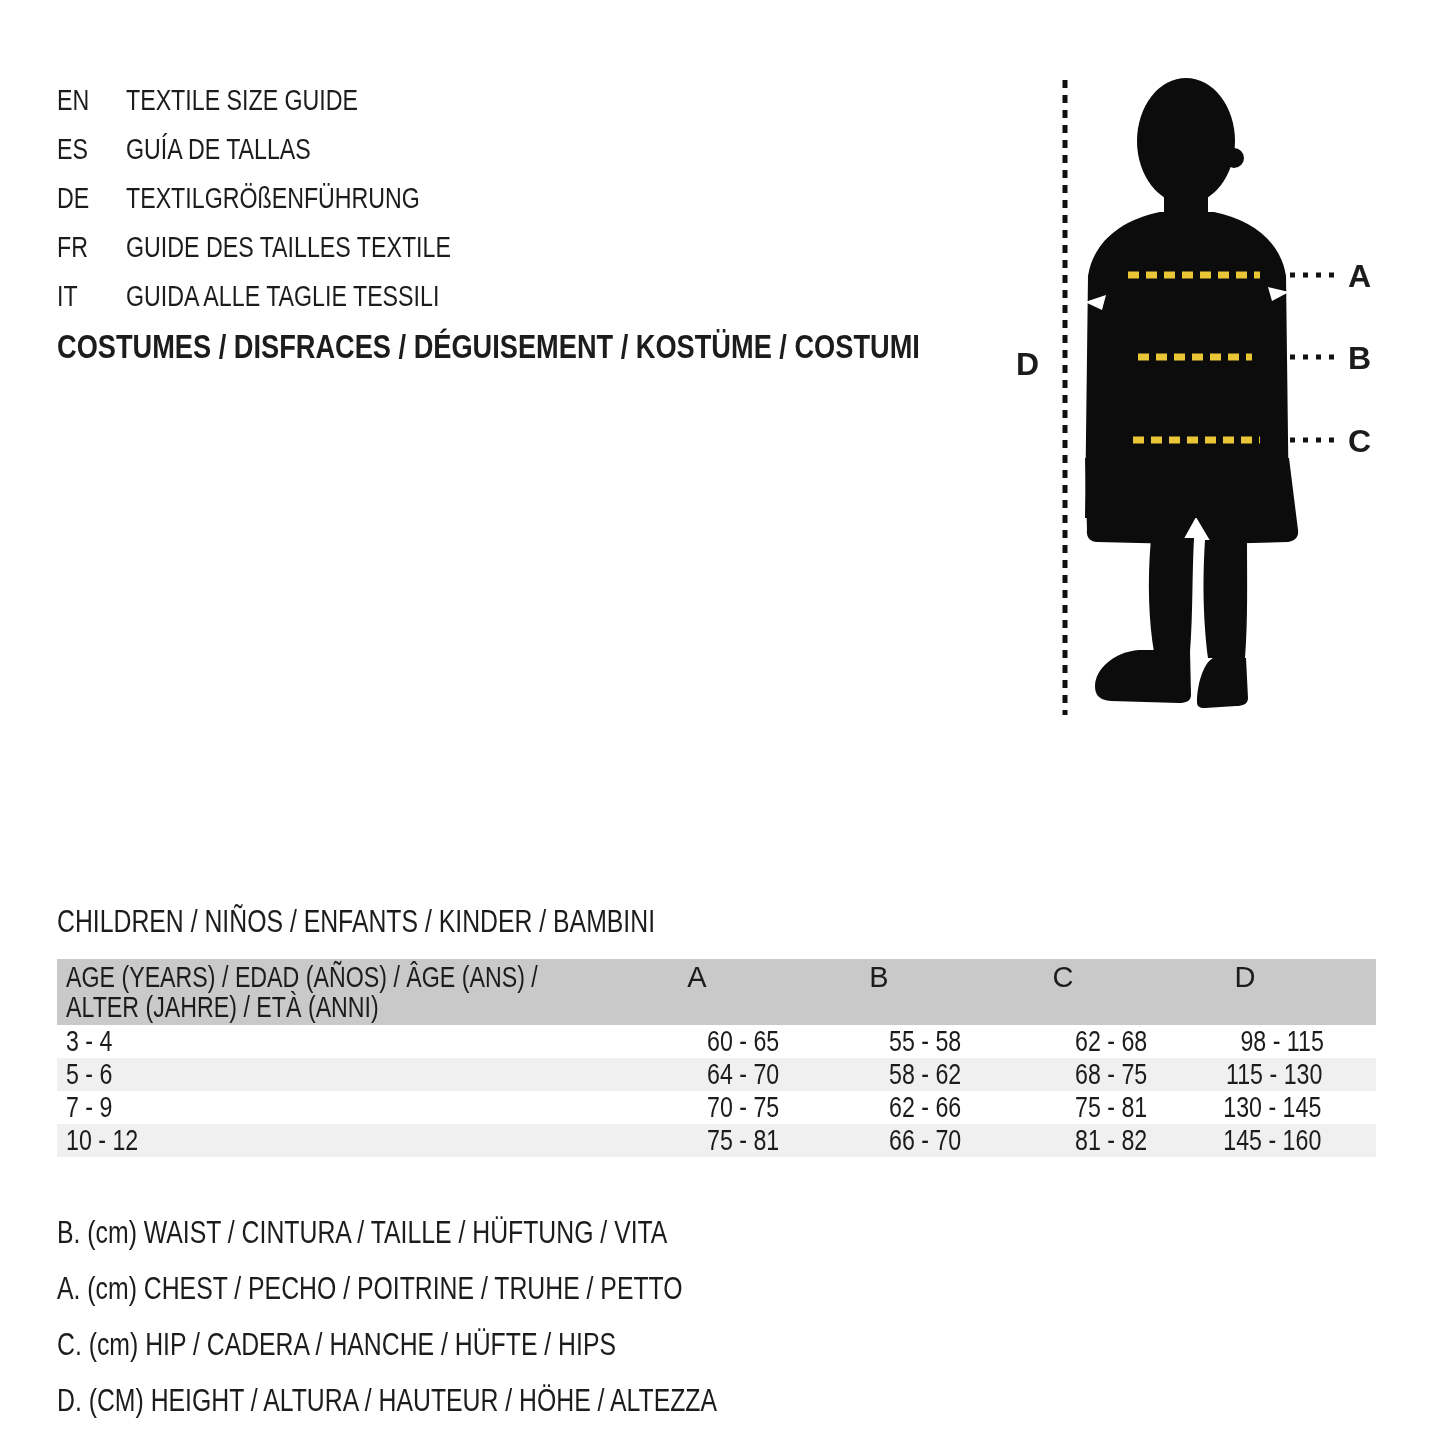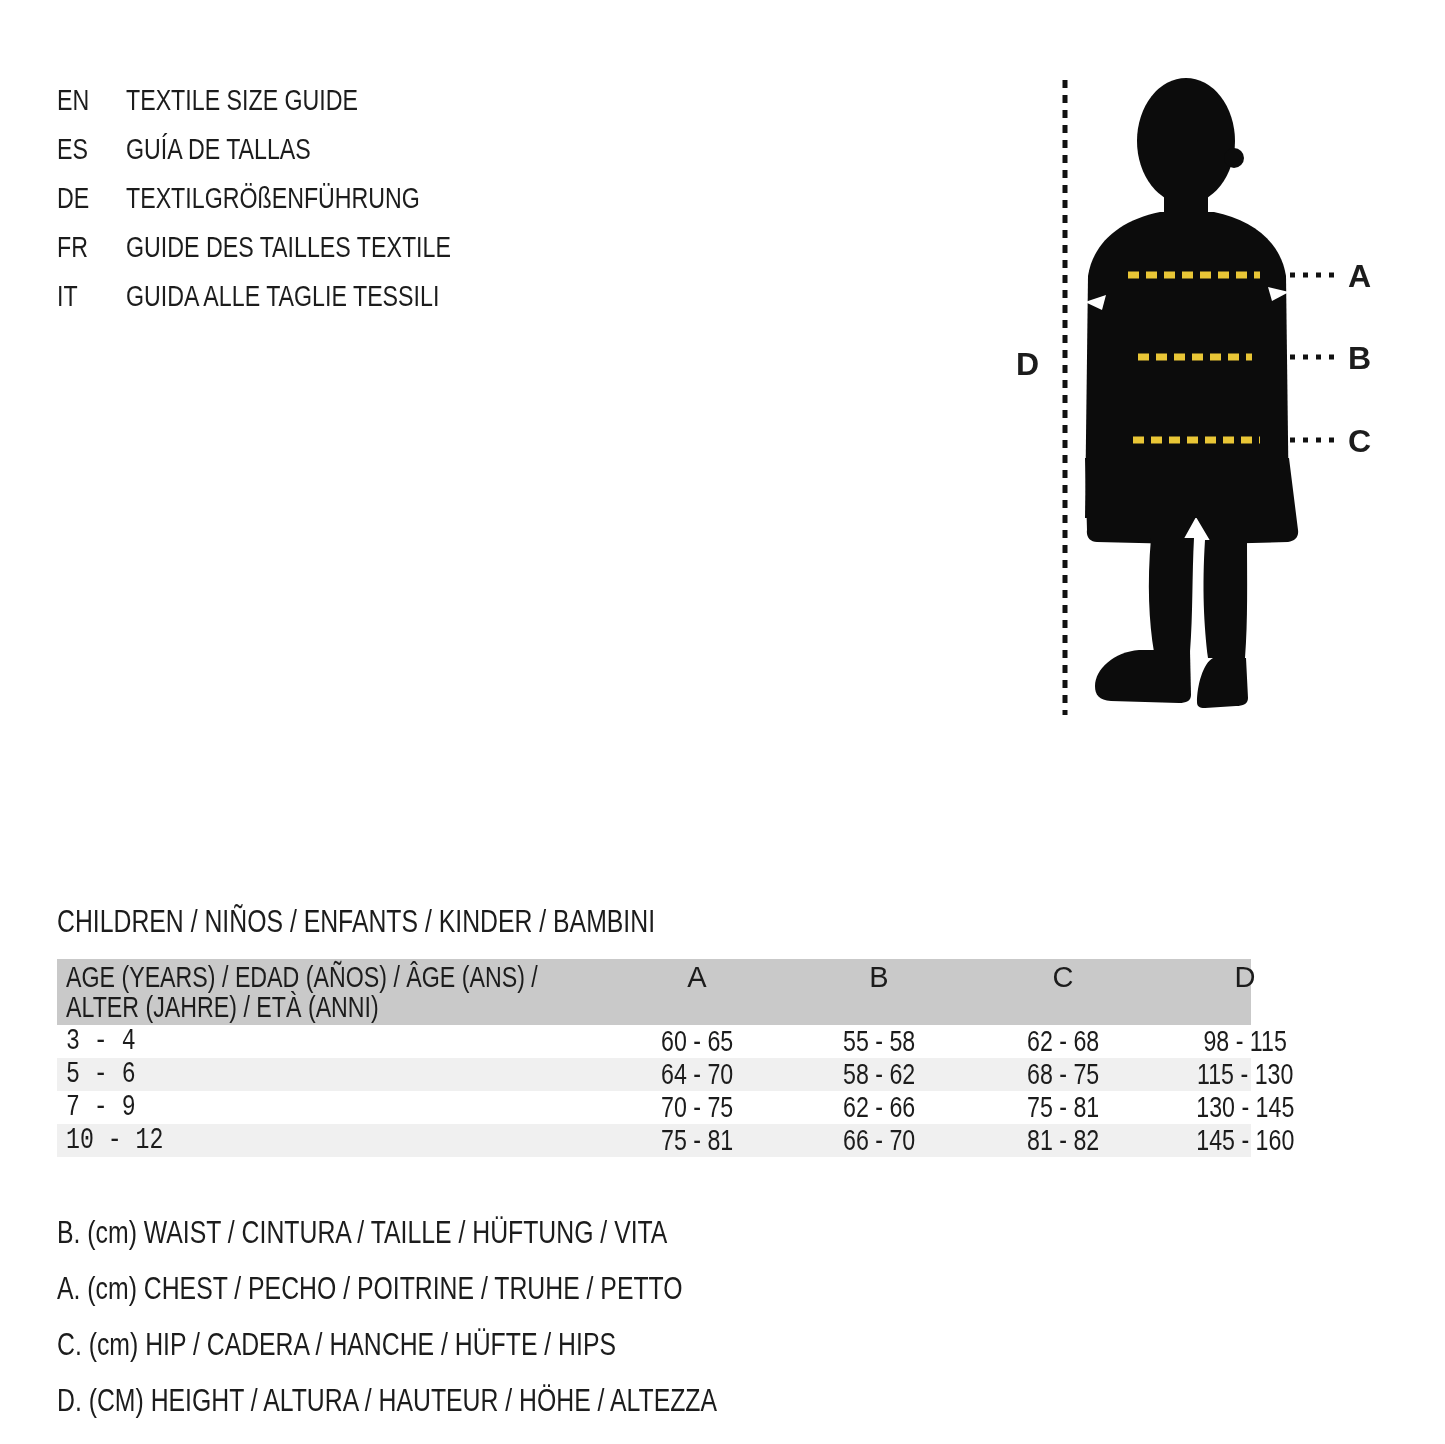--- a/index.html
+++ b/index.html
@@ -22,29 +22,29 @@
   .costumes-heading{left:57px;top:326px;font-size:34px;font-weight:700;line-height:40px;}
 
   
   .figure{left:1000px;top:40px;width:445px;height:690px;}
 
   
   .children-heading{left:57px;top:903px;font-size:31px;line-height:38px;text-align:right;}
 
   
   .size-table{left:57px;top:959px;width:1326px;}
-  .tgrid{display:grid;grid-template-columns:549px 182px 182px 186px 178px;padding-right:49px;box-sizing:border-box;width:1194px;}
+  .tgrid{display:grid;grid-template-columns:549px 182px 182px 186px 178px;padding-right:49px;box-sizing:border-box;width:1319px;}
   .thead{background:#c9c9c9;height:66px;padding-top:3px;box-sizing:border-box;}
   .age-head{padding-left:9px;font-size:29px;line-height:30px;}
   .age-head .hline{display:block;}
   .col-head{font-size:29px;line-height:30px;text-align:center;}
   .trow{height:33px;line-height:33px;font-size:29px;}
   .trow.alt{background:#f0f0f0;}
-  .cell-age{padding-left:9px;font-family:Liberation Mono, monospace;}
-  .cell-val{text-align:center;}
+  .cell-age{padding-left:9px;}
+  .cell-val{text-align:right;}
 
   
   .legend{left:57px;top:1205px;font-size:31px;line-height:56px;}
   .legend-line{display:block;}
 </style>
 </head>
 <body>
 
 <div class="page">
 
@@ -64,20 +64,23 @@
     <div class="lang-row">
       <span class="lang-code"><span class="sq">FR</span></span>
       <span class="lang-label"><span class="sq">GUIDE DES TAILLES TEXTILE</span></span>
     </div>
     <div class="lang-row">
       <span class="lang-code"><span class="sq">IT</span></span>
       <span class="lang-label"><span class="sq">GUIDA ALLE TAGLIE TESSILI</span></span>
     </div>
   </div>
 
+  <div class="abs costumes-heading">
+    <span class="sq">COSTUMES / DISFRACES / DÉGUISEMENT / KOSTÜME / COSTUMI</span>
+  </div>
 
   <svg class="abs figure" viewBox="0 0 445 690">
 
     <line x1="65" y1="40" x2="65" y2="675" stroke="#111111" stroke-width="5" stroke-dasharray="8 7"></line>
     <text x="16" y="335" font-size="32" font-weight="700" fill="#1c1c1c">D</text>
 
     <g fill="#0c0c0c">
       <ellipse cx="186" cy="101" rx="49" ry="63"></ellipse>
       <circle cx="234" cy="118" r="10"></circle>
       <rect x="164" y="135" width="44" height="45"></rect>

